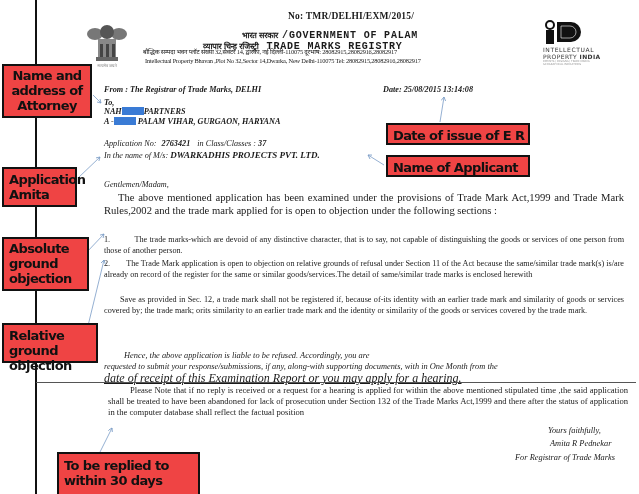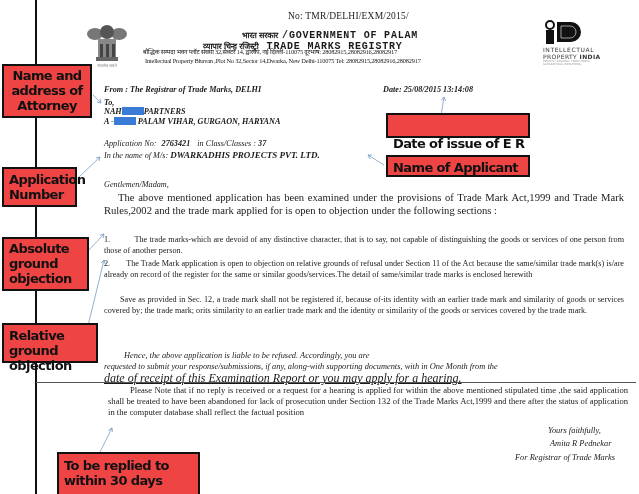--- a/index.html
+++ b/index.html
@@ -5,21 +5,21 @@
   html, body { margin:0; padding:0; background:#ffffff; }
   body { width:639px; height:494px; position:relative; overflow:hidden;
          font-family:"Liberation Serif", serif; color:#1a1a1a; }
   .abs { position:absolute; }
   .vline { position:absolute; left:35px; width:2px; background:#111; }
   .callout { position:absolute; background:#ef4444; border:2px solid #111;
              font-family:"DejaVu Sans", sans-serif; font-weight:bold; color:#111;
              font-size:13px; line-height:15px; letter-spacing:-0.6px; box-sizing:border-box; }
   .callout.center { text-align:center; }
   .callout.left { text-align:left; padding-left:5px; }
-  .hdr-no { font-weight:normal; font-size:9.5px; letter-spacing:0.2px; }
+  .hdr-no { font-weight:bold; font-size:9.5px; letter-spacing:0.2px; }
   .mono-bold { font-family:"Liberation Mono", monospace; font-weight:bold; font-size:10px; letter-spacing:0.8px; }
   .hindi { font-family:"DejaVu Sans", sans-serif; font-weight:bold; font-size:8px; letter-spacing:-0.3px; }
   .small { font-size:7px; white-space:nowrap; }
   .doc { font-size:8.2px; line-height:10px; white-space:nowrap;font-style:italic; }
   .b { font-weight:bold; }
   .para { font-size:10.6px; line-height:13px; }
   .plist { font-size:8.2px; line-height:10.5px; }
   .redact { display:inline-block; background:#3a7bd5; height:8px; vertical-align:-1px; }
   .underline-rule { position:absolute; height:1px; background:#555; }
   svg.arrows { position:absolute; left:0; top:0; }
@@ -131,18 +131,18 @@
   <line x1="93" y1="95" x2="101" y2="103" stroke="#7a9cc6" stroke-width="0.8" marker-end="url(#ah)"></line>
   <line x1="440" y1="122" x2="444" y2="97" stroke="#7a9cc6" stroke-width="0.8" marker-end="url(#ah)"></line>
   <line x1="384" y1="165" x2="368" y2="155" stroke="#7a9cc6" stroke-width="0.8" marker-end="url(#ah)"></line>
   <line x1="78" y1="178" x2="100" y2="157" stroke="#7a9cc6" stroke-width="0.8" marker-end="url(#ah)"></line>
   <line x1="86" y1="253" x2="104" y2="234" stroke="#7a9cc6" stroke-width="0.8" marker-end="url(#ah)"></line>
   <line x1="86" y1="334" x2="104" y2="260" stroke="#7a9cc6" stroke-width="0.8" marker-end="url(#ah)"></line>
   <line x1="100" y1="452" x2="112" y2="428" stroke="#7a9cc6" stroke-width="0.8" marker-end="url(#ah)"></line>
 </svg>
 
 <div class="callout center" style="left:2px; top:64px; width:90px; height:54px; padding-top:2px;">Name and address of Attorney</div>
-<div class="callout left" style="left:386px; top:113px; width:144px; height:22px; padding-top:21px;">Date of issue of E R</div>
+<div class="callout left" style="left:386px; top:123px; width:144px; height:22px; padding-top:3px;">Date of issue of E R</div>
 <div class="callout left" style="left:386px; top:155px; width:144px; height:22px; padding-top:3px;">Name of Applicant</div>
-<div class="callout left" style="left:2px; top:167px; width:75px; height:40px; padding-top:3px; padding-right:2px;">Application Number</div>
+<div class="callout left" style="left:2px; top:167px; width:75px; height:40px; padding-top:3px; padding-right:2px;">Application Amita</div>
 <div class="callout left" style="left:2px; top:237px; width:87px; height:54px; padding-top:2px; padding-right:20px;">Absolute ground objection</div>
 <div class="callout left" style="left:2px; top:323px; width:96px; height:40px; padding-top:3px;">Relative ground objection</div>
 <div class="callout left" style="left:57px; top:452px; width:143px; height:44px; padding-top:4px; padding-right:10px;">To be replied to within 30 days</div>
 
 </body></html>

